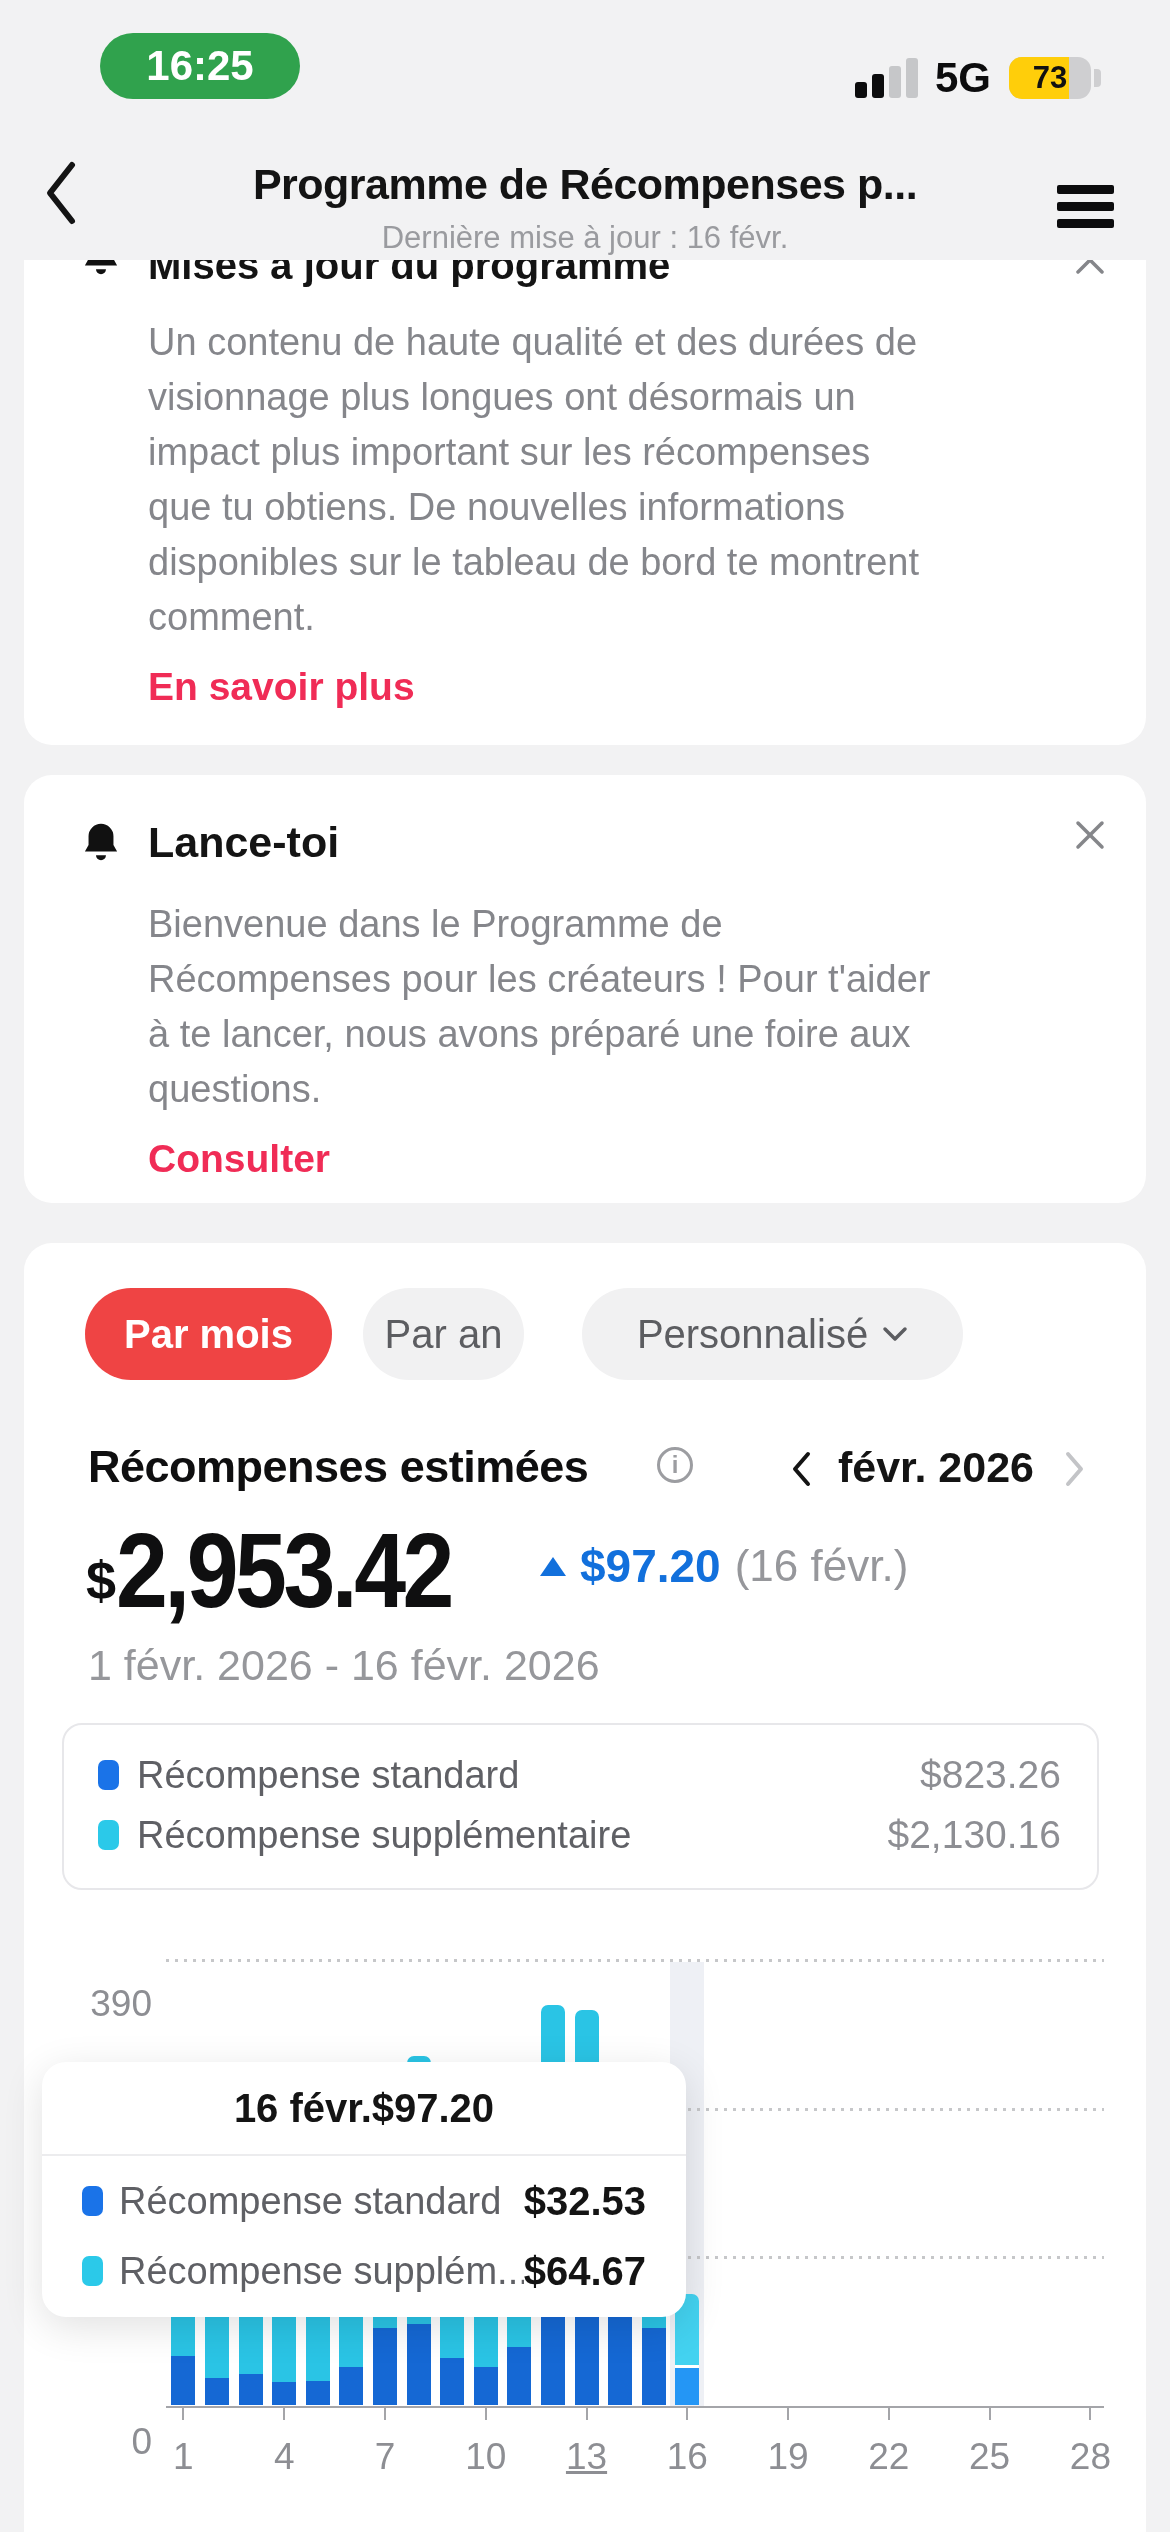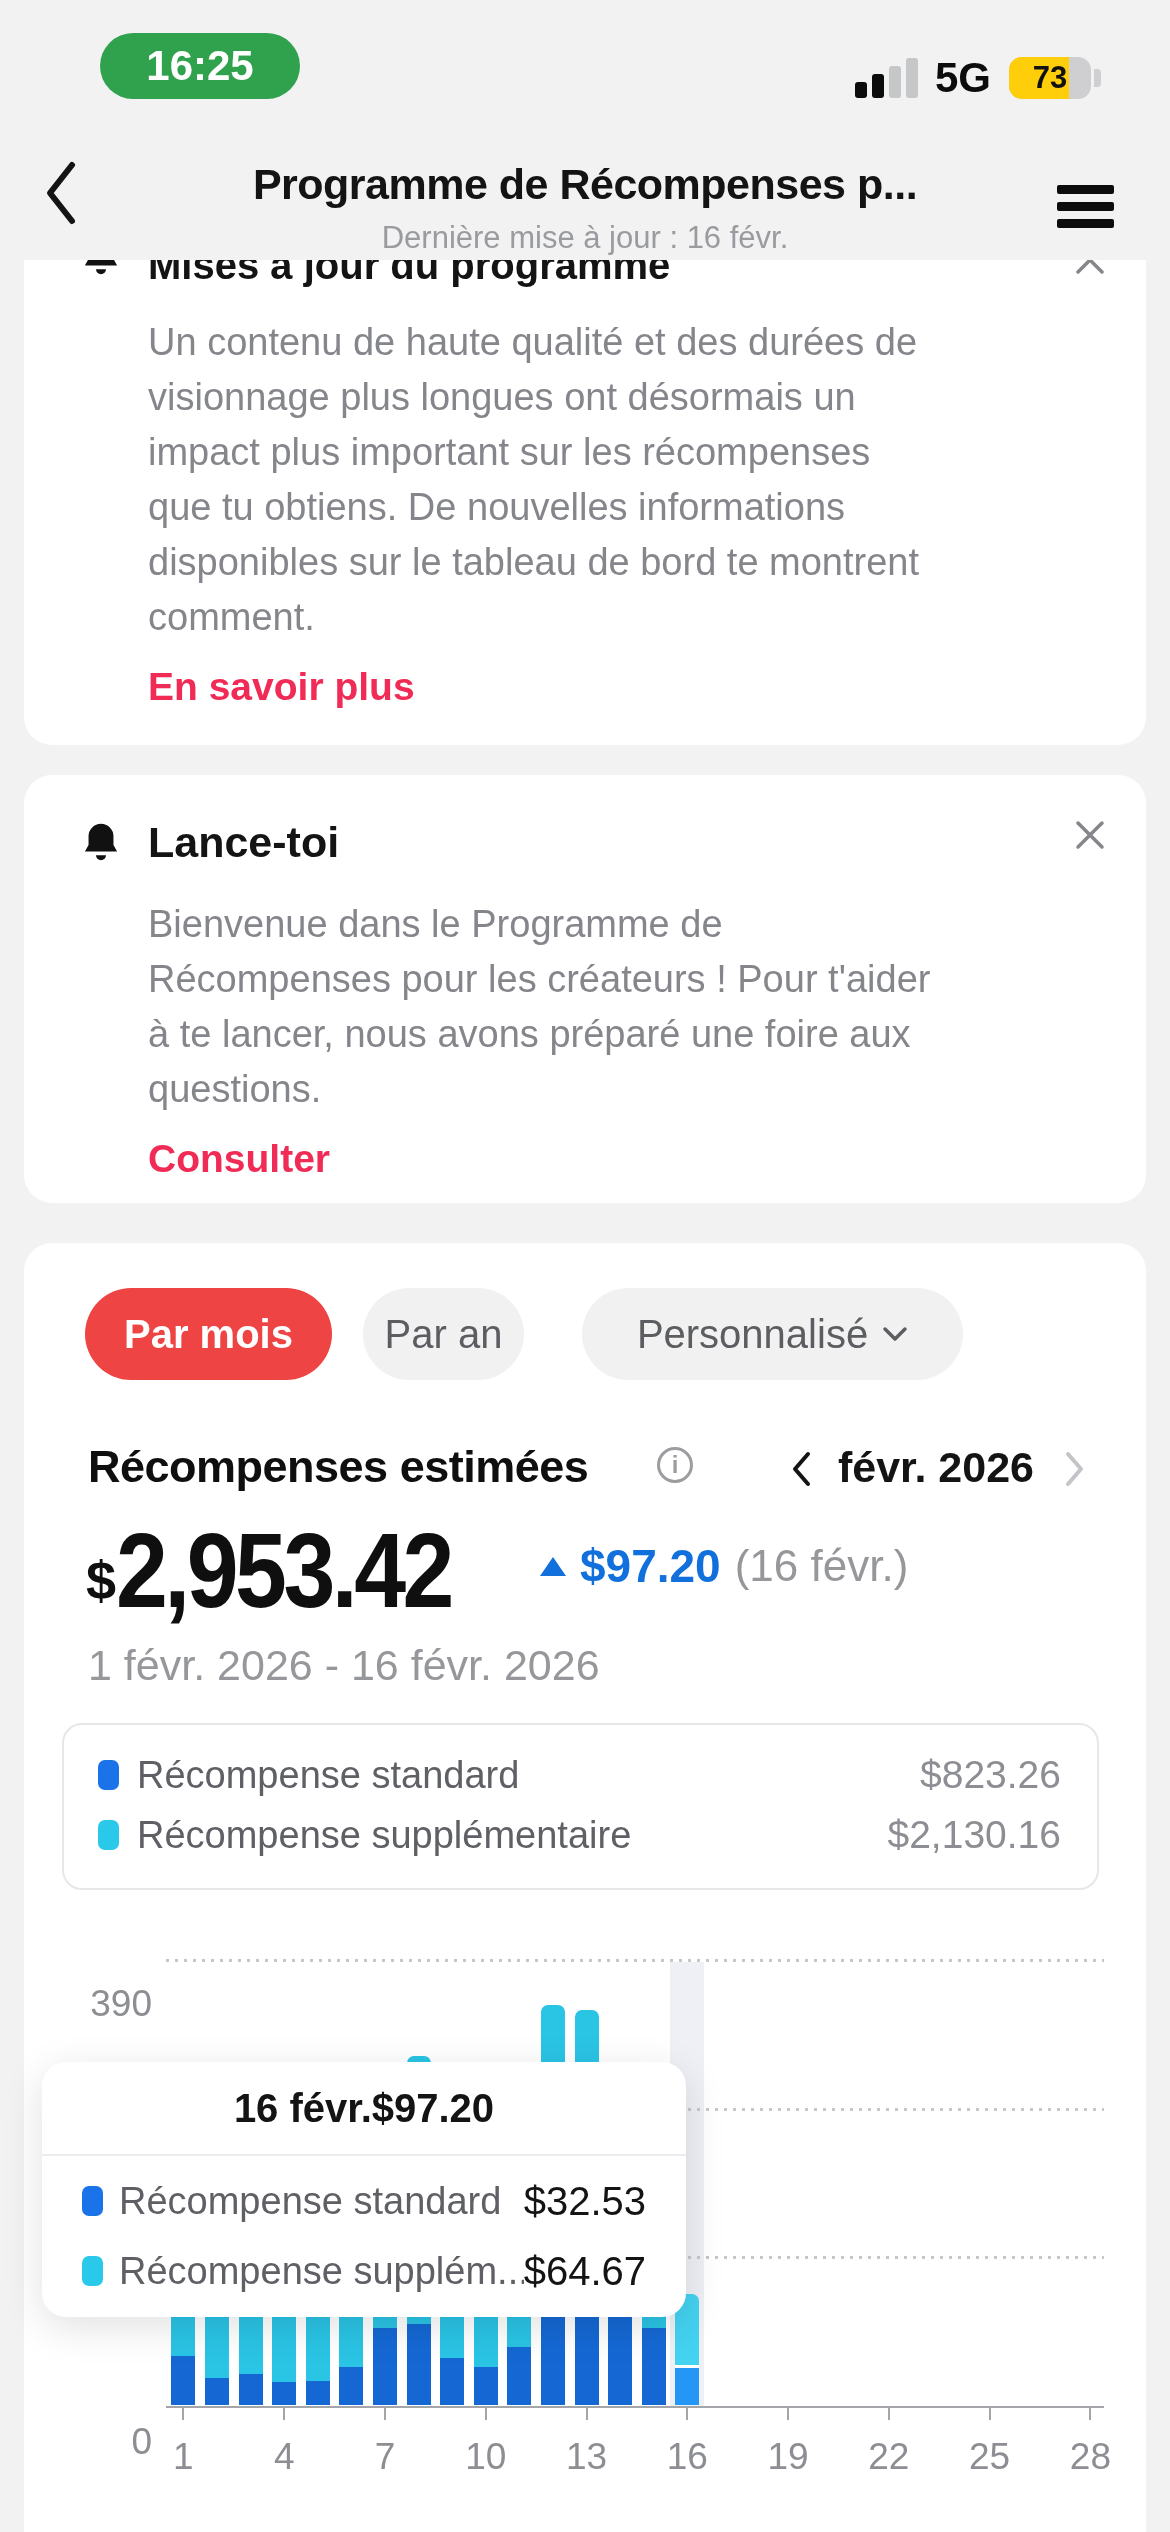--- a/index.html
+++ b/index.html
@@ -92,21 +92,21 @@
   .band{position:absolute;background:#EEF0F5;}
   .bar-seg{position:absolute;}
 
   
   .tooltip{position:absolute;left:42px;top:2062px;width:644px;height:255px;background:#fff;border-radius:24px;box-shadow:0 10px 40px rgba(0,0,0,.12);z-index:5;}
   .tt-head{height:92px;padding:0 40px;display:flex;align-items:center;justify-content:center;font-size:40px;font-weight:700;color:#141414;}
   .tt-divider{height:2px;background:#ECECEE;}
   .tt-rows{padding:10px 40px 0 40px;}
   .tt-row{height:70px;display:flex;align-items:center;}
   .tt-label{margin-left:16px;font-size:38px;color:#5F6065;flex:1;white-space:nowrap;overflow:hidden;}
-  .tt-val{font-size:40px;font-weight:400;color:#141414;}
+  .tt-val{font-size:40px;font-weight:700;color:#141414;}
 </style>
 </head>
 <body>
 
 <div id="screen">
 
   <div class="header-area">
     <div class="time-pill">
       <span>16:25</span>
     </div>
@@ -272,21 +272,21 @@
       <div class="axis-line" style="left: 166px; top: 2406px; width: 938px;"></div>
       <div class="tickmark" style="left: 182.4px; top: 2408px;"></div>
       <div class="xlab" style="left: 153.4px; top: 2436px;">1</div>
       <div class="tickmark" style="left: 283.179px; top: 2408px;"></div>
       <div class="xlab" style="left: 254.179px; top: 2436px;">4</div>
       <div class="tickmark" style="left: 383.958px; top: 2408px;"></div>
       <div class="xlab" style="left: 354.958px; top: 2436px;">7</div>
       <div class="tickmark" style="left: 484.737px; top: 2408px;"></div>
       <div class="xlab" style="left: 455.737px; top: 2436px;">10</div>
       <div class="tickmark" style="left: 585.516px; top: 2408px;"></div>
-      <div class="xlab" style="left: 556.516px; top: 2436px;">13</div>
+      <div class="xlab" style="left: 556.516px; top: 2436px; text-decoration: underline;">13</div>
       <div class="tickmark" style="left: 686.295px; top: 2408px;"></div>
       <div class="xlab" style="left: 657.295px; top: 2436px;">16</div>
       <div class="tickmark" style="left: 787.074px; top: 2408px;"></div>
       <div class="xlab" style="left: 758.074px; top: 2436px;">19</div>
       <div class="tickmark" style="left: 887.853px; top: 2408px;"></div>
       <div class="xlab" style="left: 858.853px; top: 2436px;">22</div>
       <div class="tickmark" style="left: 988.632px; top: 2408px;"></div>
       <div class="xlab" style="left: 959.632px; top: 2436px;">25</div>
       <div class="tickmark" style="left: 1089.41px; top: 2408px;"></div>
       <div class="xlab" style="left: 1060.41px; top: 2436px;">28</div>

